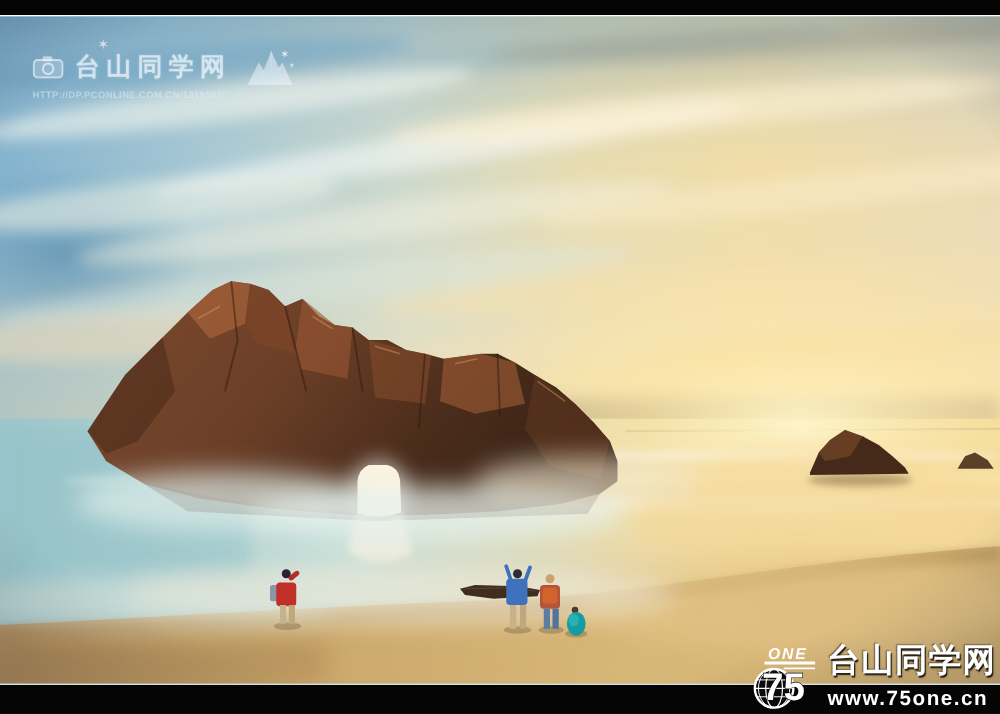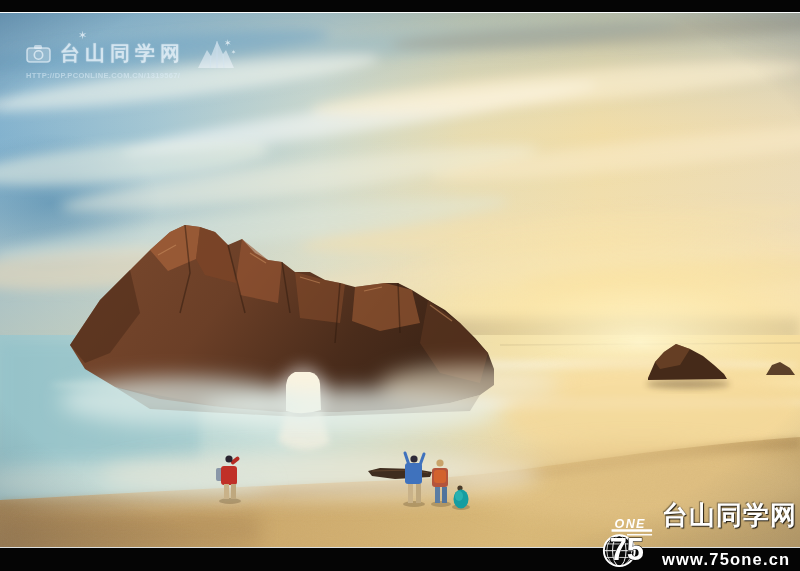--- a/index.html
+++ b/index.html
@@ -23,28 +23,28 @@
     font-size:20px;font-weight:bold;letter-spacing:5px;
     color:rgba(240,248,253,.66);text-shadow:0 0 2px rgba(255,255,255,.35);
   }
   .wm-star{position:absolute;left:52px;top:-9px;font-size:11px;color:rgba(245,250,255,.7);}
   .wm-url{
     margin-top:3px;font-size:7.5px;font-weight:bold;letter-spacing:.35px;
     color:rgba(225,240,250,.52);
   }
 
   
-  .wm-bottom{position:absolute;right:3px;bottom:2px;display:flex;align-items:flex-end;gap:4px;z-index:6;}
+  .wm-bottom{position:absolute;right:3px;bottom:2px;display:flex;align-items:center;gap:4px;z-index:6;}
   .wm-site{display:flex;flex-direction:column;align-items:flex-start;}
   .site-name{
     font-size:26px;font-weight:bold;color:#ffffff;line-height:1.05;letter-spacing:1px;
     text-shadow:1px 1px 1px rgba(0,0,0,.85), -1px -1px 1px rgba(0,0,0,.4);
   }
   .site-url{
-    font-size:16.5px;font-weight:bold;color:#ffffff;letter-spacing:1.2px;margin-top:21px;
+    font-size:16.5px;font-weight:bold;color:#ffffff;letter-spacing:1.2px;margin-top:7px;
   }
 </style>
 </head>
 <body>
 
 <div class="frame">
 
   <div class="photo">
     <svg width="800" height="534" viewBox="0 0 800 534">
       <defs>

